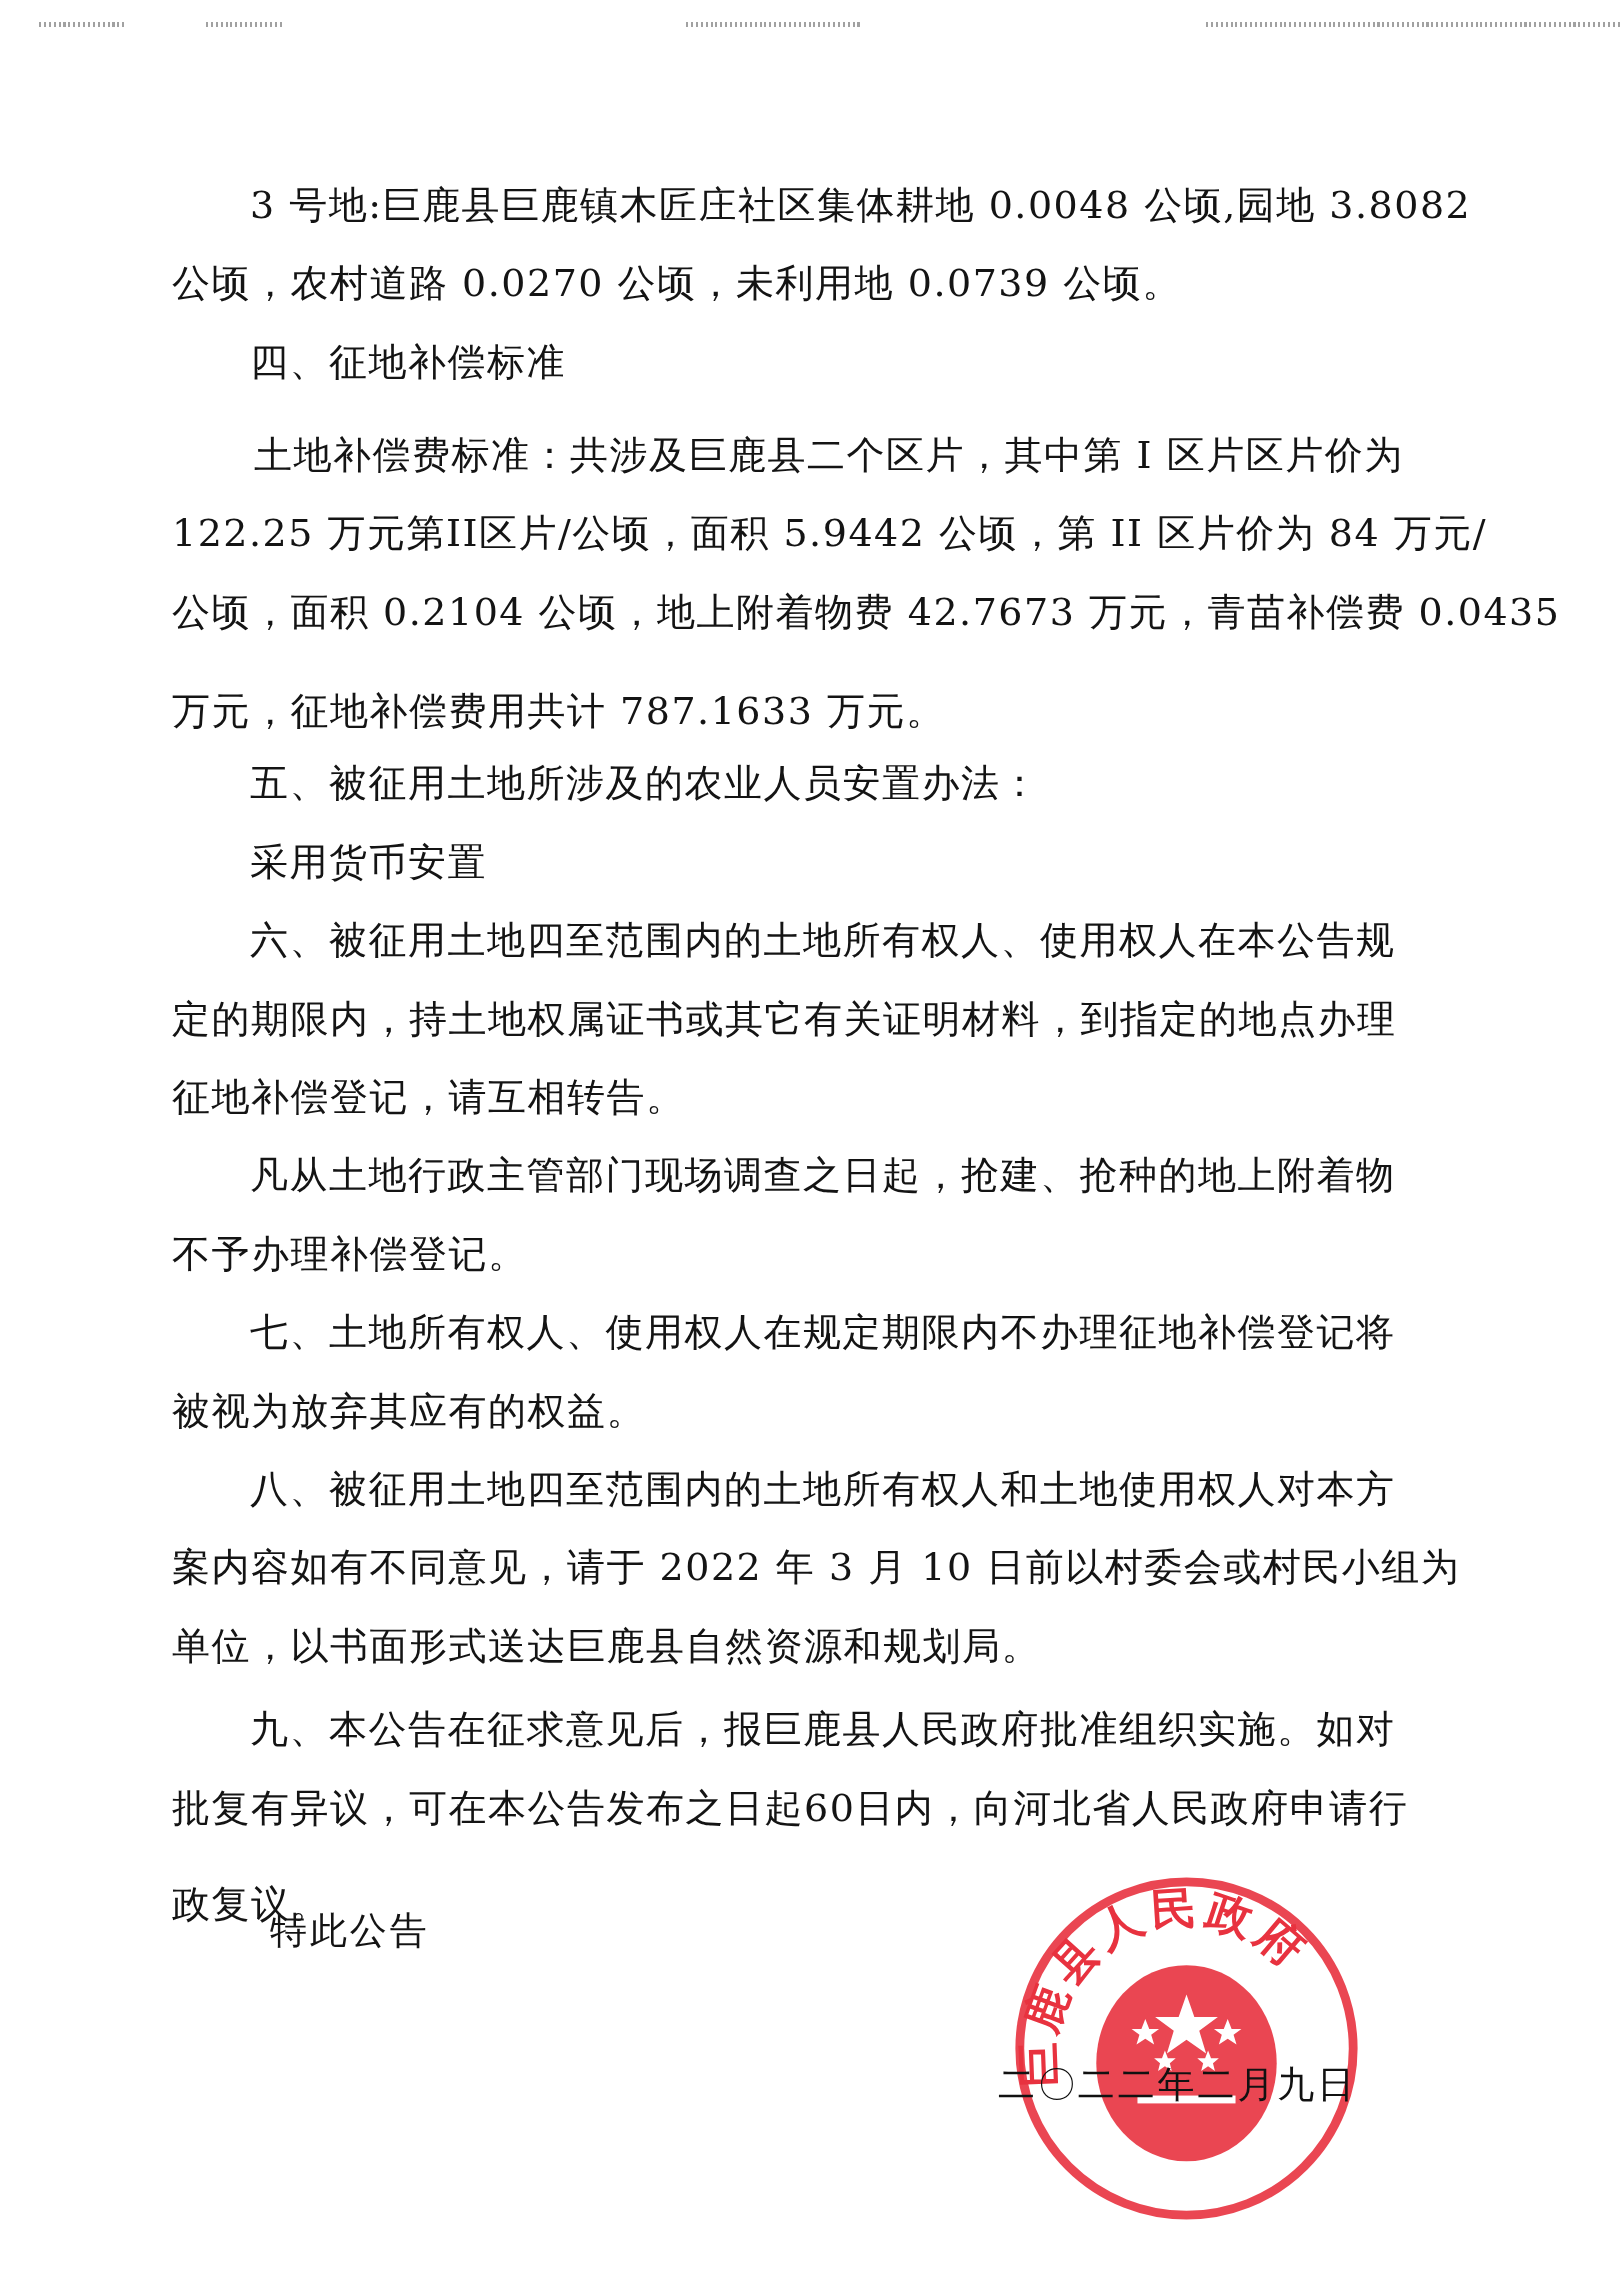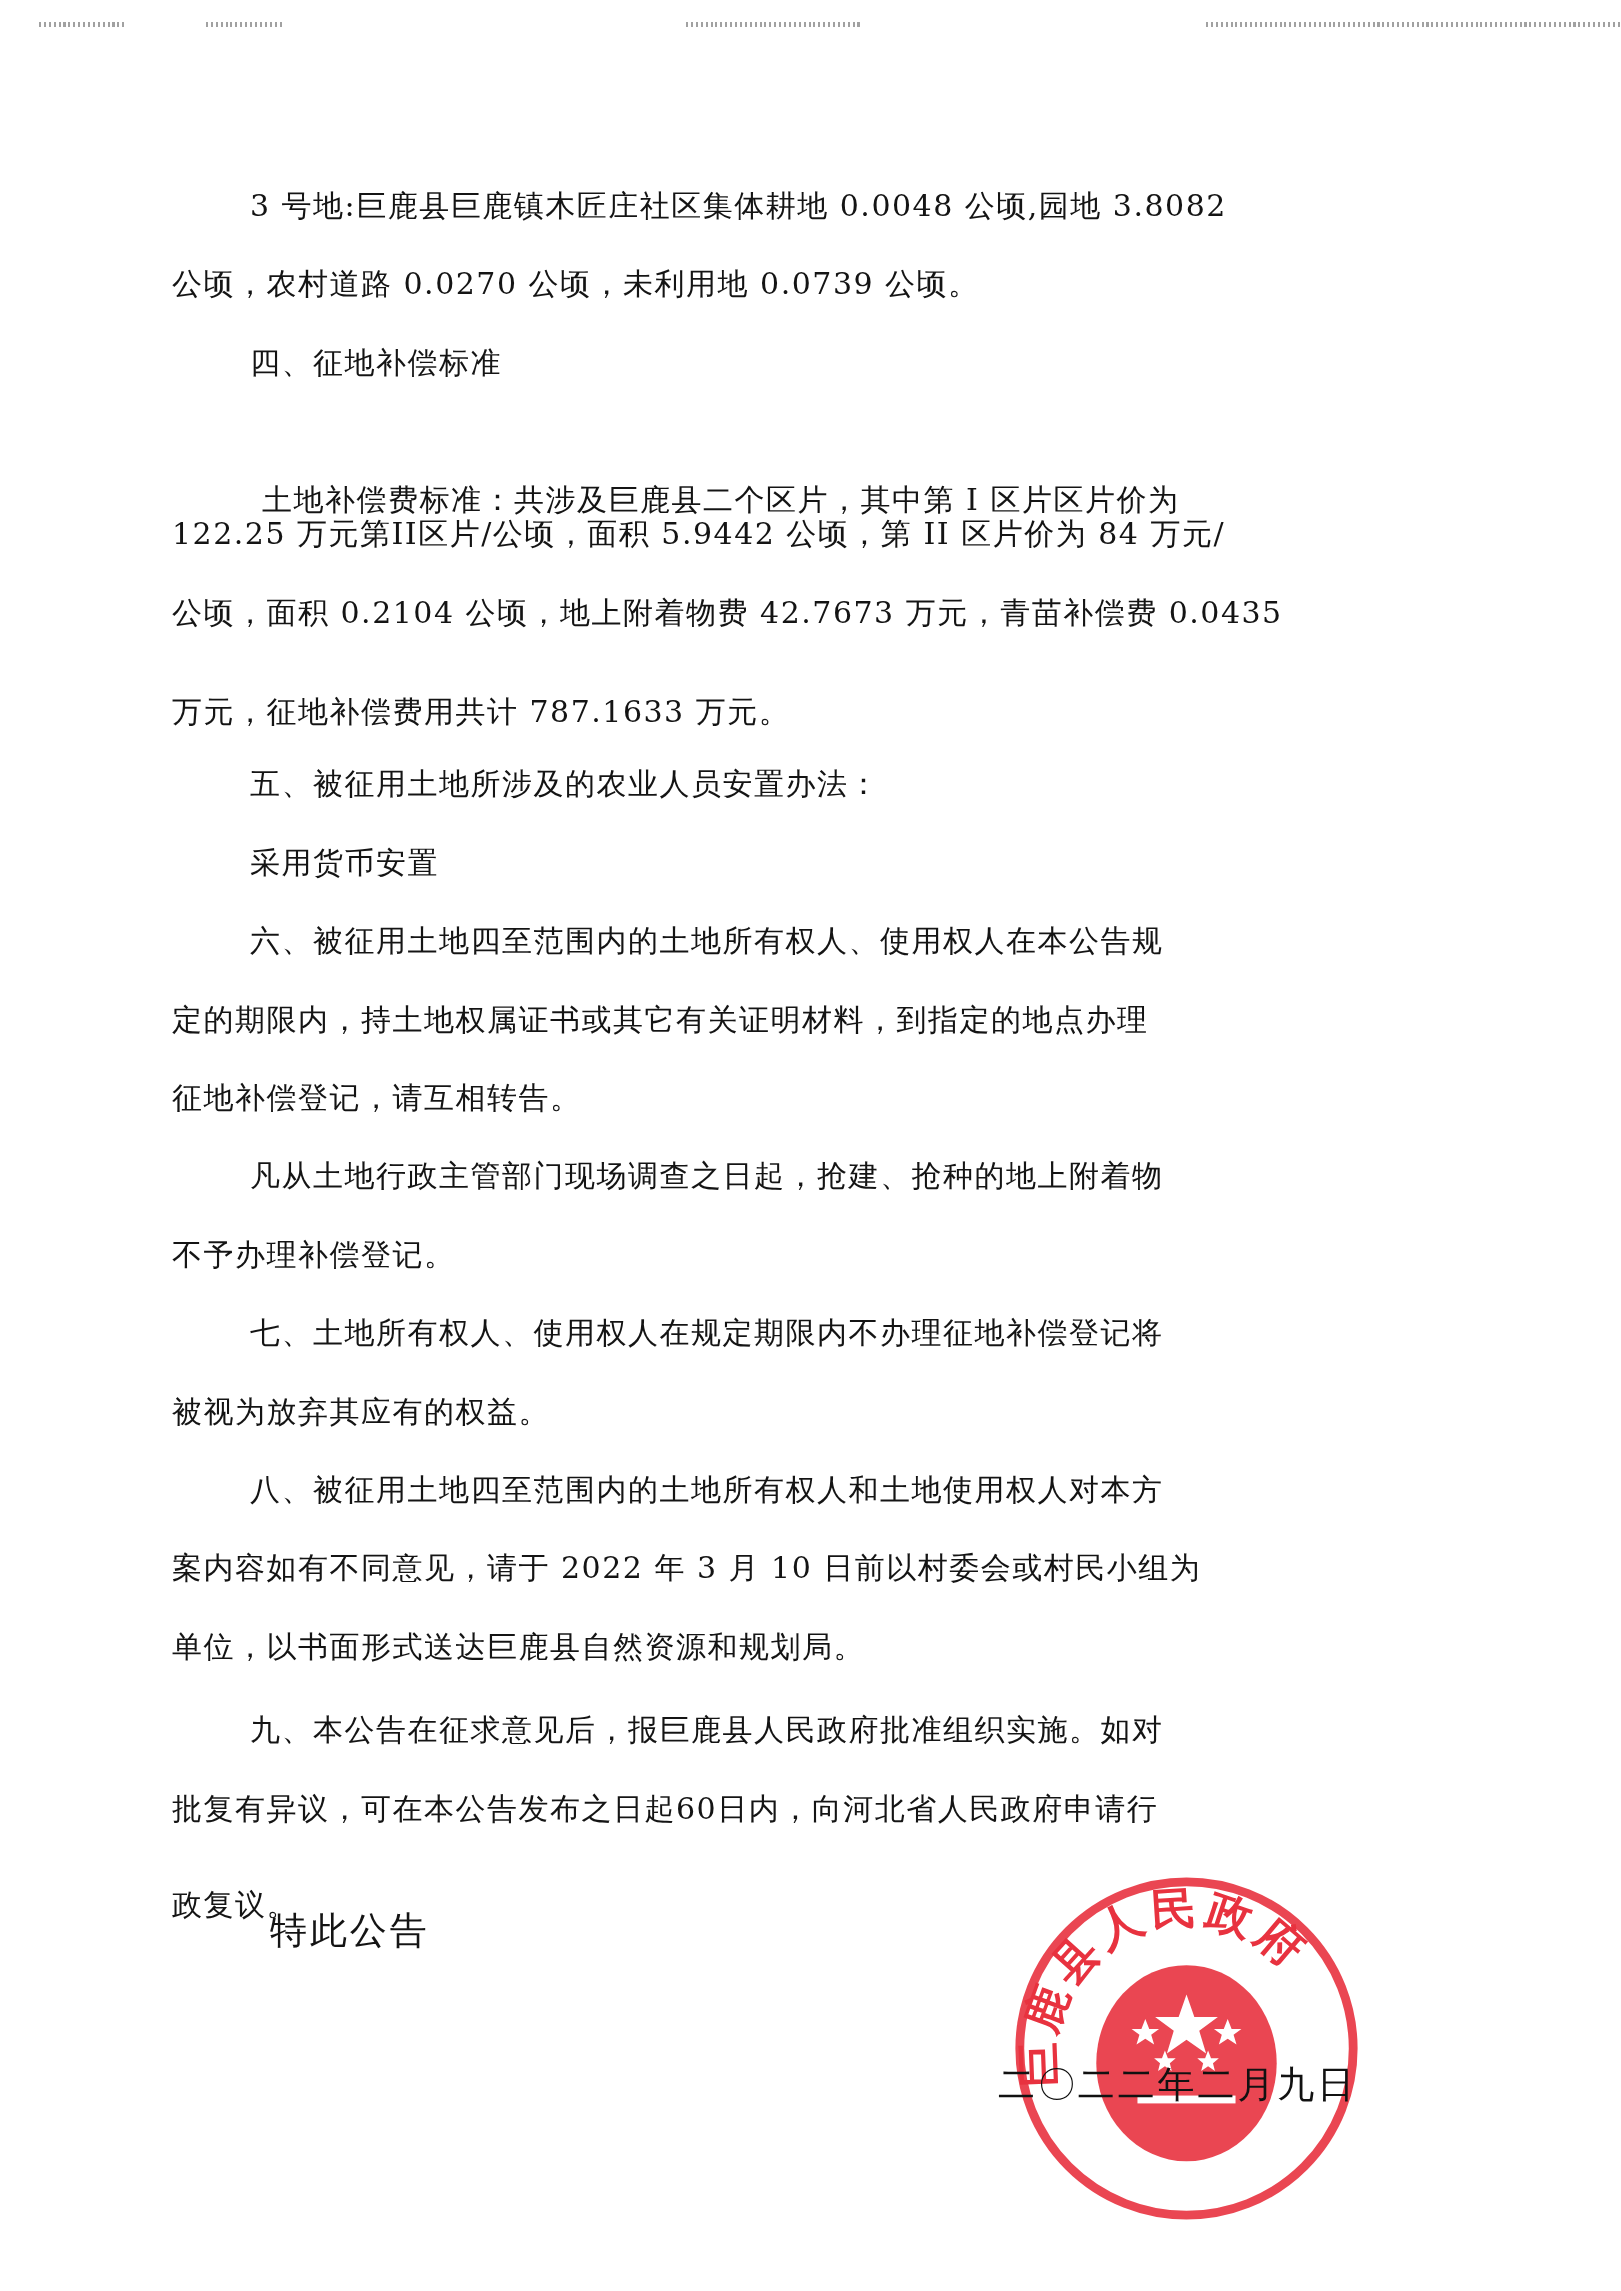--- a/index.html
+++ b/index.html
@@ -11,21 +11,21 @@
   .scan-edge {
     position: absolute; top: 21.6px; height: 5.9px;
     background: repeating-linear-gradient(90deg, #555 0 2px, transparent 2px 4.9px);
     opacity: 0.55;
   }
   .page {
     position: absolute; left: 250px; top: 181px; width: 1230px;
   }
   .line {
     position: absolute; left: 0; white-space: nowrap;
-    font-size: 30px; line-height: 49px; letter-spacing: 1.5px;
+    font-size: 38px; line-height: 49px; letter-spacing: 1.5px;
   }
   .stamp {
     position: absolute; left: 1010px; top: 1872px; width: 353px; height: 353px;
   }
   .date-line {
     position: absolute; left: 998px; top: 2060px;
     font-family: Liberation Serif, serif;
     font-size: 37px; line-height: 49px; letter-spacing: 2.9px; color: #111;
     white-space: nowrap;
   }
@@ -40,21 +40,21 @@
 
 <div class="scan-edge" style="left:39px;width:88px;"></div>
 <div class="scan-edge" style="left:206px;width:78px;"></div>
 <div class="scan-edge" style="left:686px;width:176px;"></div>
 <div class="scan-edge" style="left:1206px;width:416px;"></div>
 
 <div class="page" id="page">
     <div class="line" style="top: 0px; left: 0px;">3 号地:巨鹿县巨鹿镇木匠庄社区集体耕地 0.0048 公顷,园地 3.8082</div>
     <div class="line" style="top: 78px; left: -78px;">公顷，农村道路 0.0270 公顷，未利用地 0.0739 公顷。</div>
     <div class="line" style="top: 157px; left: 0px;">四、征地补偿标准</div>
-    <div class="line" style="top: 250px; left: 12px; margin-top: 44px;">土地补偿费标准：共涉及巨鹿县二个区片，其中第 I 区片区片价为</div>
+    <div class="line" style="top: 250px; left: 4px;">土地补偿费标准：共涉及巨鹿县二个区片，其中第 I 区片区片价为</div>
     <div class="line" style="top: 328px; left: -78px;">122.25 万元第II区片/公顷，面积 5.9442 公顷，第 II 区片价为 84 万元/</div>
     <div class="line" style="top: 407px; left: -78px;">公顷，面积 0.2104 公顷，地上附着物费 42.7673 万元，青苗补偿费 0.0435</div>
     <div class="line" style="top: 506px; left: -78px;">万元，征地补偿费用共计 787.1633 万元。</div>
     <div class="line" style="top: 578px; left: 0px;">五、被征用土地所涉及的农业人员安置办法：</div>
     <div class="line" style="top: 657px; left: 0px;">采用货币安置</div>
     <div class="line" style="top: 735px; left: 0px;">六、被征用土地四至范围内的土地所有权人、使用权人在本公告规</div>
     <div class="line" style="top: 814px; left: -78px;">定的期限内，持土地权属证书或其它有关证明材料，到指定的地点办理</div>
     <div class="line" style="top: 892px; left: -78px;">征地补偿登记，请互相转告。</div>
     <div class="line" style="top: 970px; left: 0px;">凡从土地行政主管部门现场调查之日起，抢建、抢种的地上附着物</div>
     <div class="line" style="top: 1049px; left: -78px;">不予办理补偿登记。</div>

